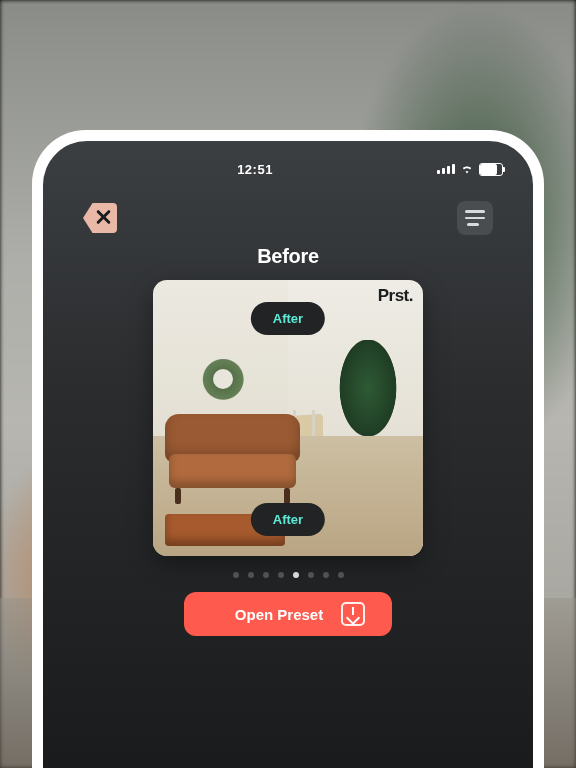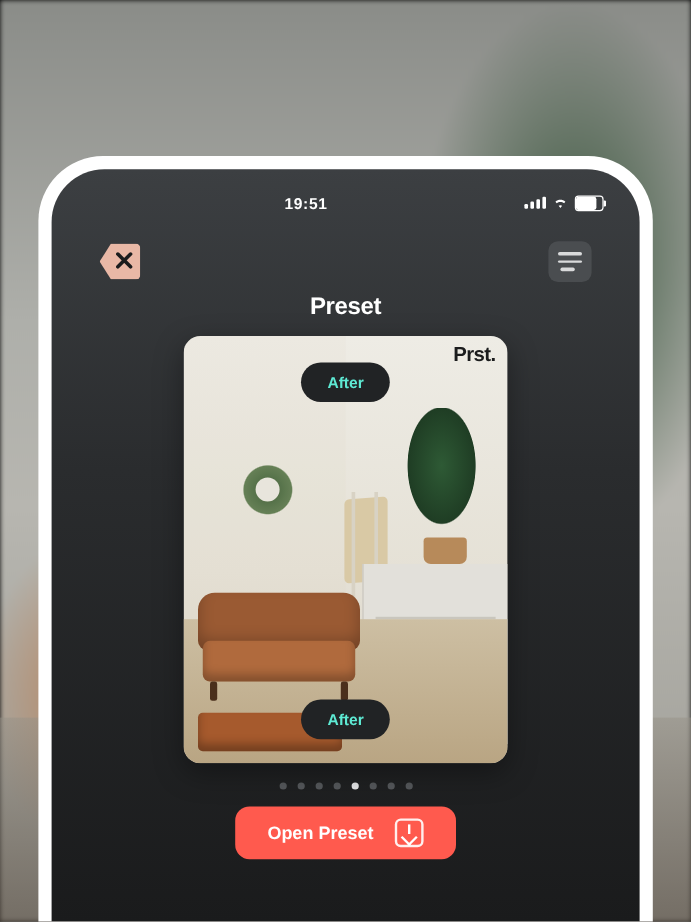--- a/index.html
+++ b/index.html
@@ -75,21 +75,21 @@
   .menu-btn span{display:block;height:2.5px;background:#d9dadb;border-radius:2px;}
   .menu-btn span:nth-child(1){width:20px;}
   .menu-btn span:nth-child(2){width:20px;}
   .menu-btn span:nth-child(3){width:12px;align-self:flex-start;margin-left:2px;}
   
   .title{
     text-align:center;font-size:20px;font-weight:800;margin:0 0 12px 0;letter-spacing:-0.3px;
   }
   
   .preview{
-    margin:0 auto;width:270px;height:356px;border-radius:14px;overflow:hidden;position:relative;
+    margin:0 auto;width:270px;height:276px;border-radius:14px;overflow:hidden;position:relative;
     background:
       radial-gradient(circle 36px at 26% 36%, #3a5a34 0%, #5c7a4e 55%, rgba(0,0,0,0) 58%),
       linear-gradient(to bottom,#eeece5 0%,#e5e1d6 55%,#d8d2c4 100%);
     box-shadow:0 8px 24px rgba(0,0,0,0.35);
     text-align:center;
   }
   
   .half-left{position:absolute;left:0;top:0;bottom:0;width:50%;background:rgba(220,200,175,0.08);}
   .half-right{position:absolute;right:0;top:0;bottom:0;width:50%;background:rgba(230,230,230,0.0);}
   
@@ -134,21 +134,21 @@
   .pill.after{top:22px;}
   .pill.before{bottom:20px;}
   
   .dots{display:flex;gap:9px;justify-content:center;margin:16px 0 14px 0;}
   .dots span{width:6px;height:6px;border-radius:50%;background:#55585b;}
   .dots span.active{background:#e5e6e7;}
   
   .open-btn{
     margin:0 auto;display:flex;align-items:center;justify-content:center;gap:18px;
     width:184px;height:44px;background:#ff5a4e;border-radius:12px;cursor:pointer;
-    font-weight:800;font-size:15px;color:#fff;
+    font-weight:800;font-size:15px;color:#fff;padding-left:24px;
   }
   .dl-icon{
     width:20px;height:20px;border:2px solid rgba(255,255,255,0.9);border-radius:5px;position:relative;flex:0 0 auto;
   }
   .dl-icon::before{
     content:"";position:absolute;left:50%;top:3px;width:2px;height:8px;background:#fff;transform:translateX(-50%);
   }
   .dl-icon::after{
     content:"";position:absolute;left:50%;top:9px;width:8px;height:8px;border-right:2px solid #fff;border-bottom:2px solid #fff;transform:translateX(-50%) rotate(45deg);
   }
@@ -156,21 +156,21 @@
 </head>
 <body>
 
 <div class="bg"></div>
 <div class="bg-floor"></div>
 
 <div class="card">
   <div class="inner">
 
     <div class="status">
-      <div class="left">19:51</div>
+      <div class="left">12:51</div>
       <div class="right">
         <span class="sig-dots">
             <span></span>
             <span></span>
             <span></span>
             <span></span>
           </span>
         <svg class="wifi" viewBox="0 0 24 24">
             <path fill="#fff" d="M12 19.5l2.5-3.2c-1.5-1.2-3.5-1.2-5 0L12 19.5zm-5.3-6.8c3-2.6 7.6-2.6 10.6 0l1.8-2.3c-4-3.5-10.2-3.5-14.2 0l1.8 2.3z"></path>
           </svg>
@@ -185,21 +185,21 @@
         <div class="back-shape"></div>
         <div class="back-x"></div>
       </div>
       <div class="menu-btn">
         <span></span>
         <span></span>
         <span></span>
       </div>
     </div>
 
-    <div class="title">Preset</div>
+    <div class="title">Before</div>
 
     <div class="preview">
       <div class="half-left"></div>
       <div class="half-right"></div>
       <div class="wreath-hole"></div>
       <div class="blanket"></div>
       <div class="ladder"></div>
       <div class="tree"></div>
       <div class="pot"></div>
       <div class="dresser"></div>

